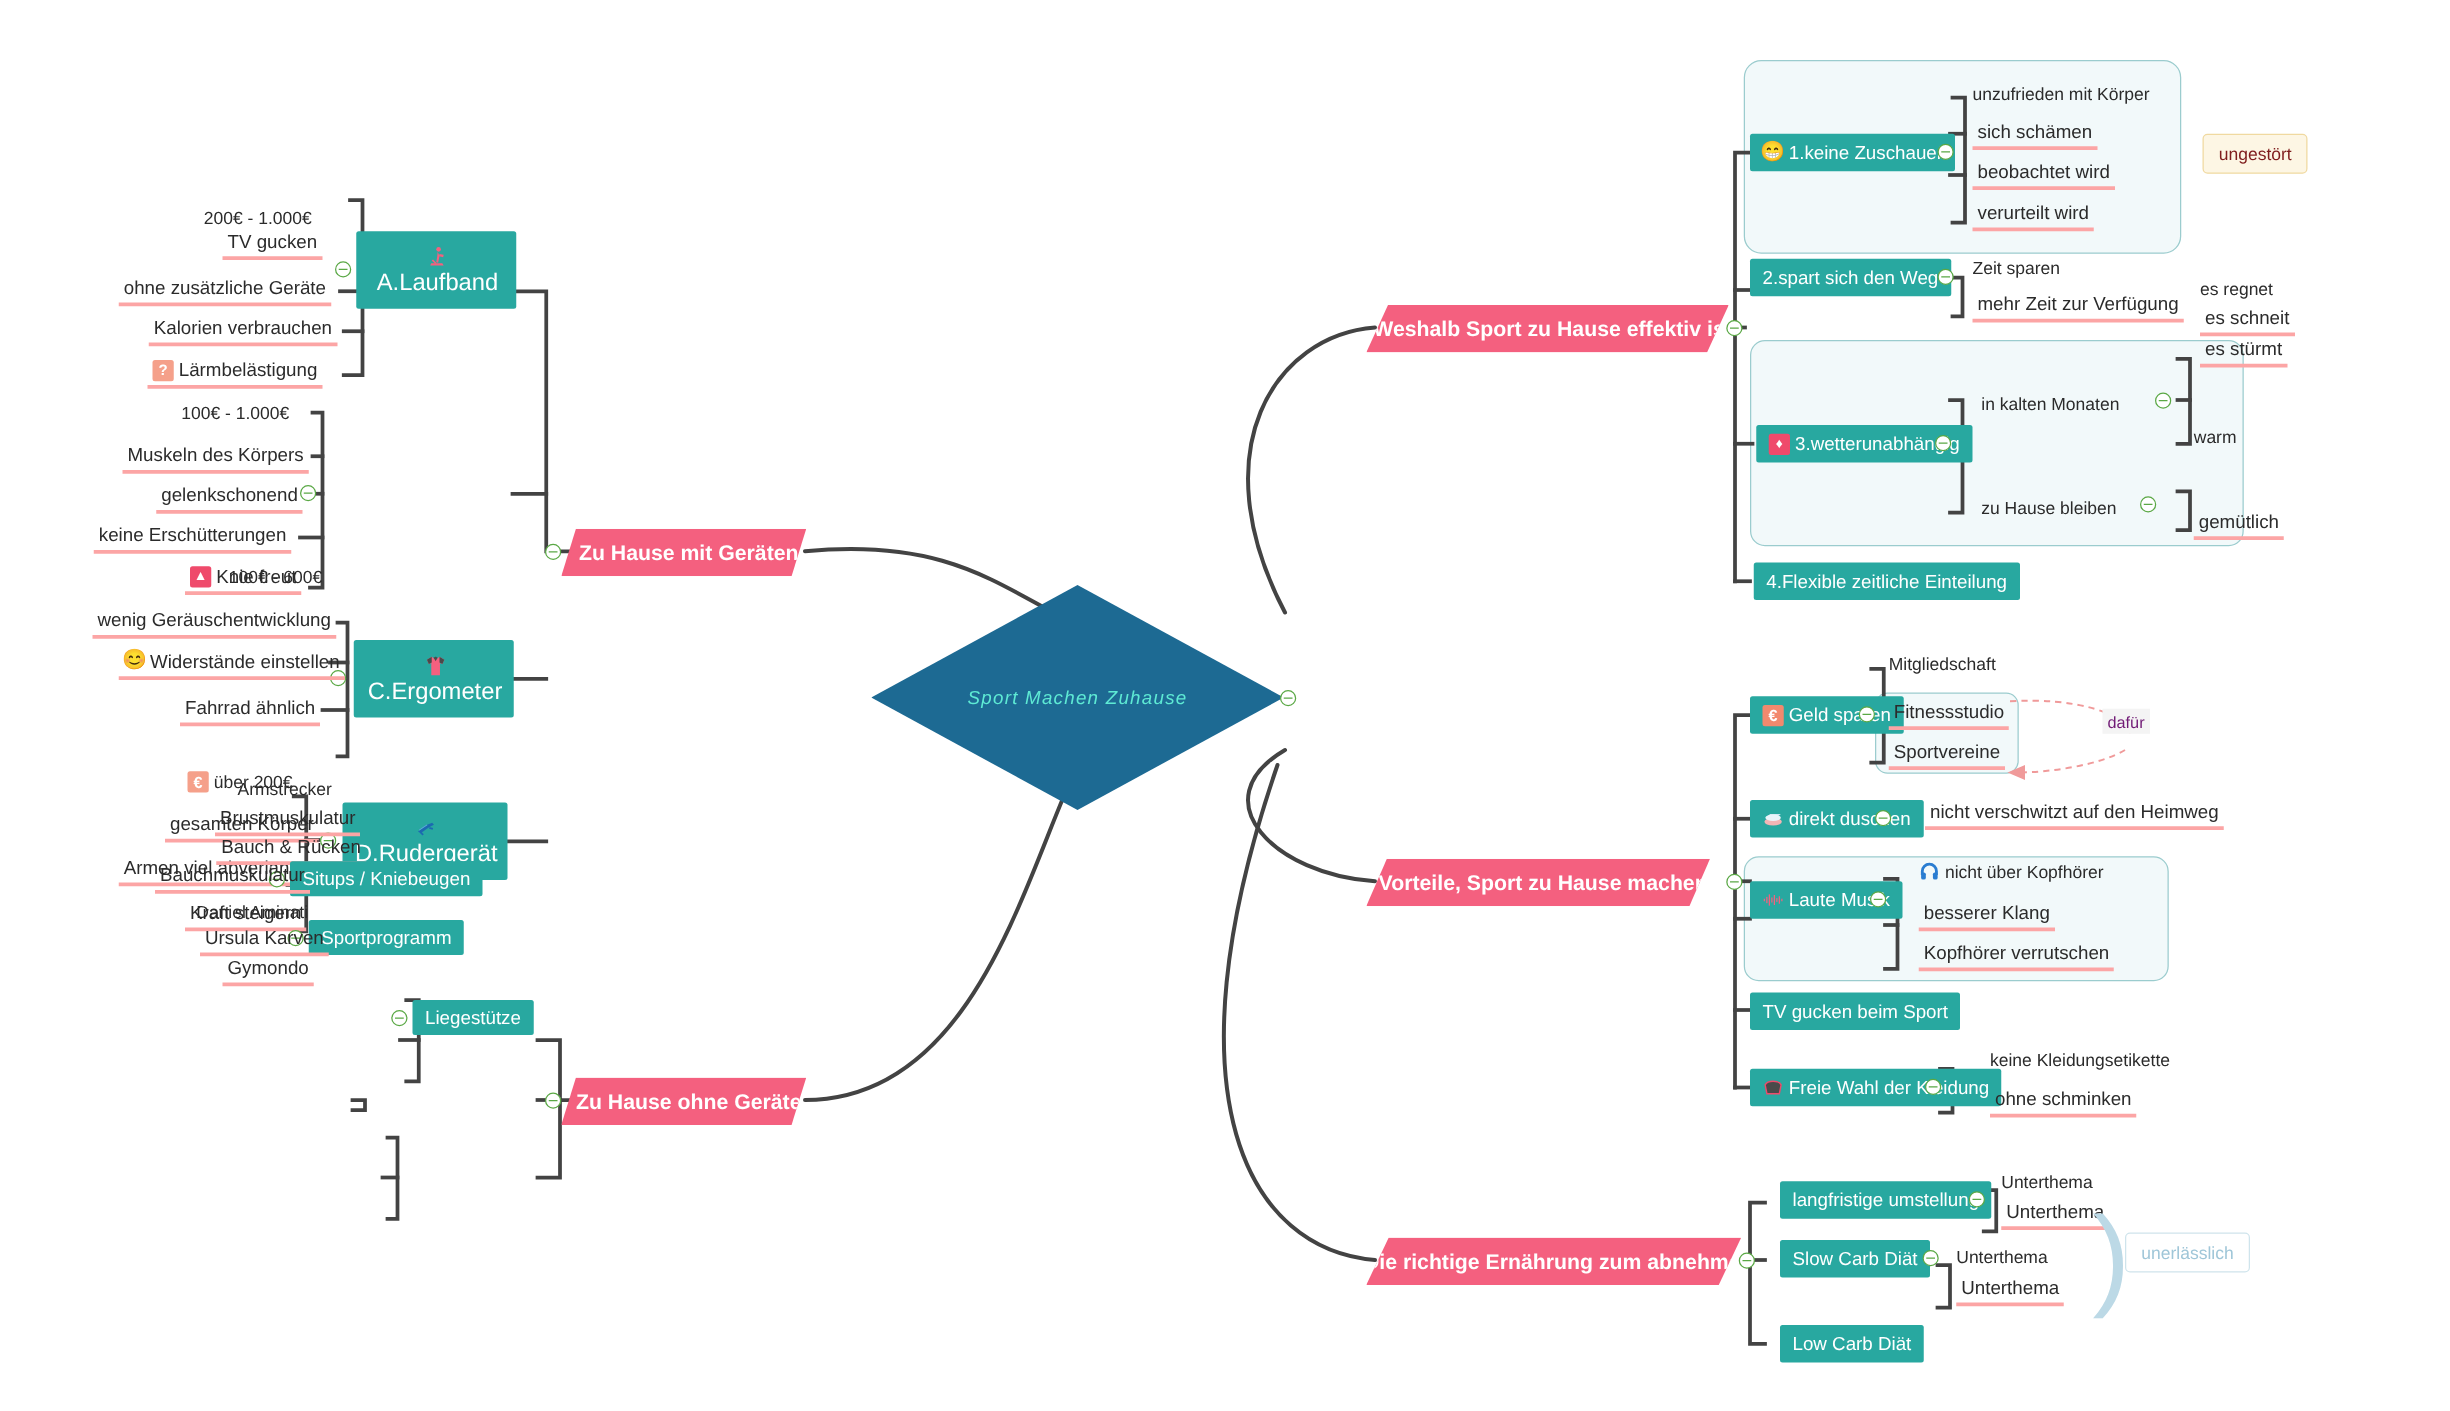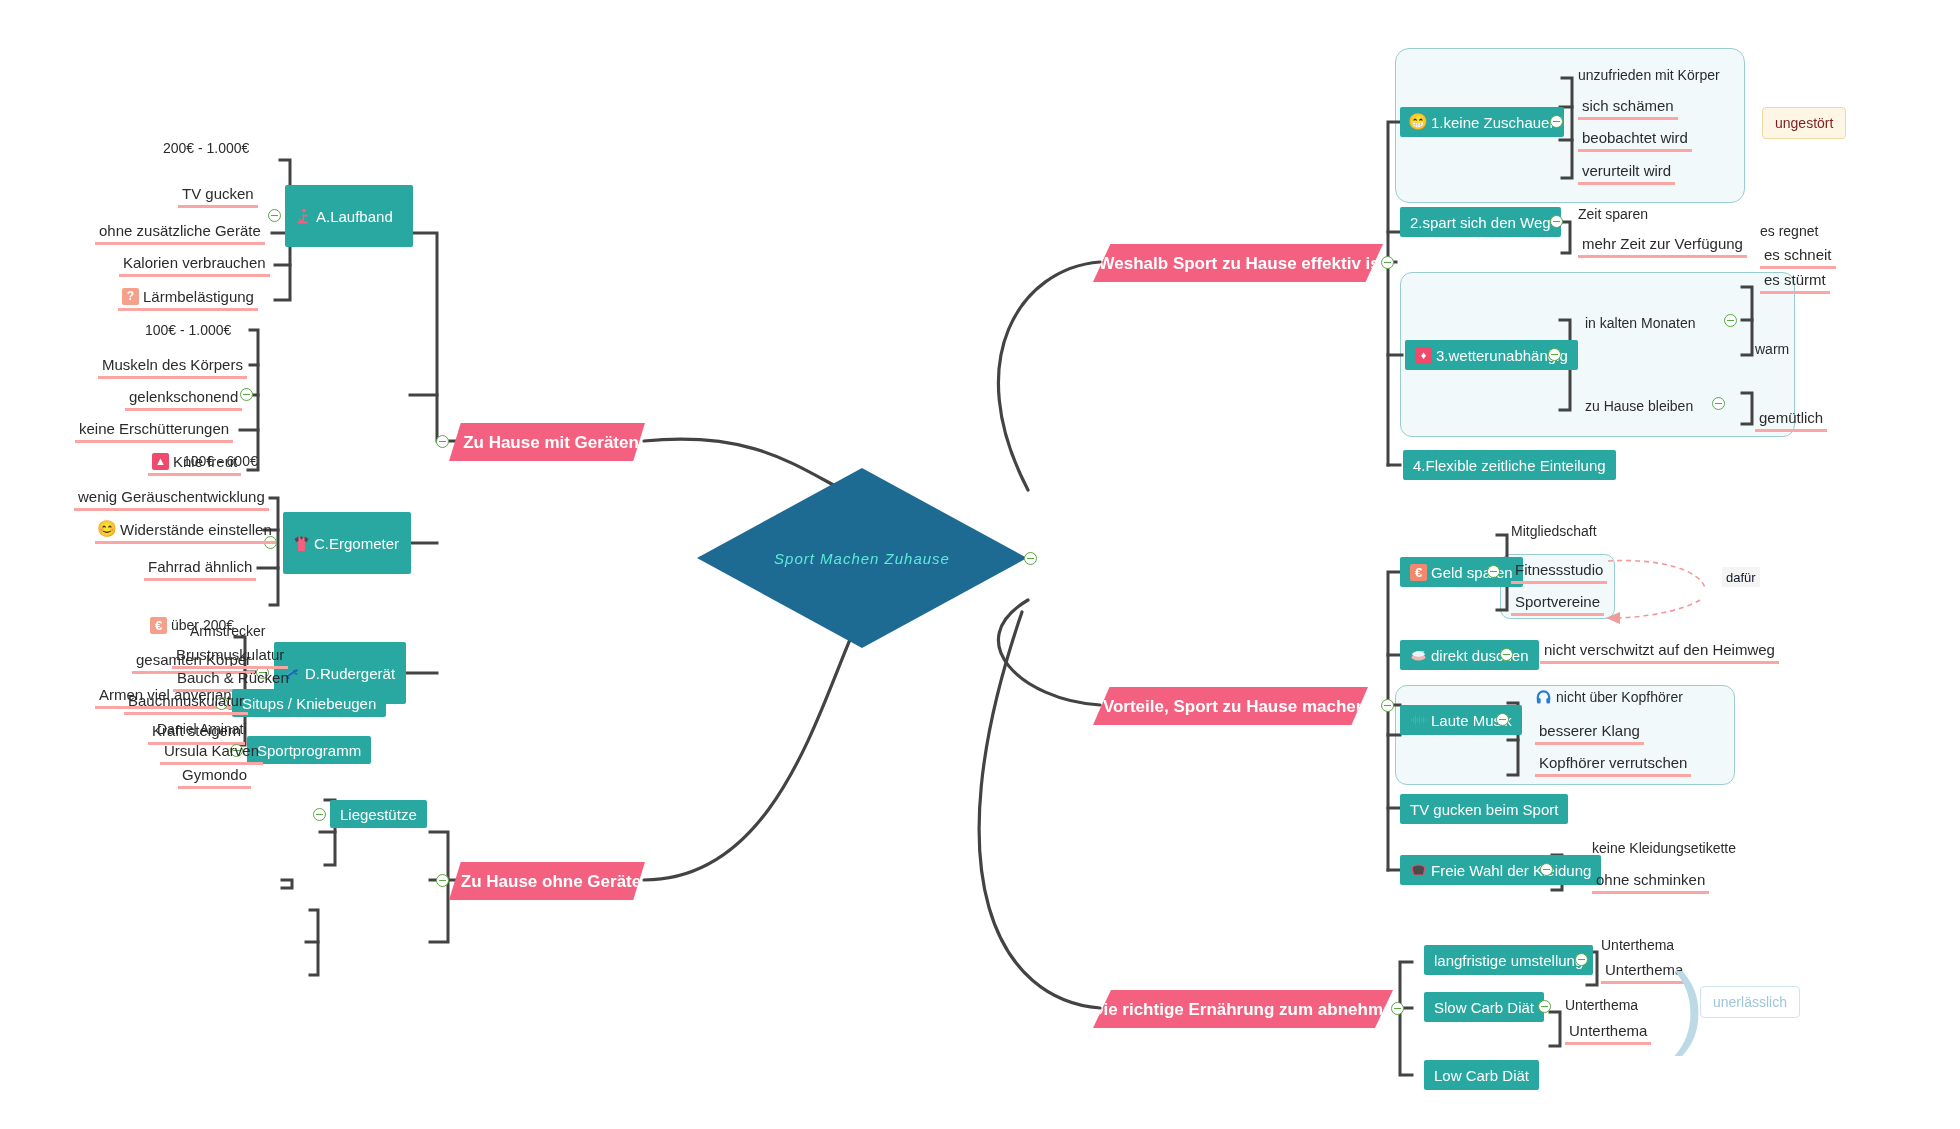--- a/index.html
+++ b/index.html
@@ -50,21 +50,21 @@
   }
   .teal {
     background: #28a8a0;
     color: #ffffff;
     font-size: 15px;
     height: 30px;
     padding: 0 10px;
     border-radius: 2px;
     gap: 4px;
   }
-  .teal.big { height: 62px; width: 110px; font-size: 15px; justify-content: flex-start; padding-right: 8px; }
+  .teal.big { height: 62px; width: 110px; font-size: 19px; justify-content: center; padding-right: 8px; flex-direction: column; }
   .underline-node {
     font-size: 15px;
     color: #2b2b2b;
     border-bottom: 3px solid #fca5a5;
     padding: 0 4px 3px 4px;
     height: 24px;
     background: transparent;
     gap: 4px;
   }
   .plain {
@@ -83,25 +83,24 @@
     padding: 7px 12px;
     height: 32px;
   }
   .callout.blue {
     color: #9fc6d8;
     background: #ffffff;
     border: 1px solid #cfe4ec;
   }
   .reltag {
     font-size: 13px;
-    color: #0f172a;
+    color: #701a75;
     background: #f4f4f4;
     padding: 2px 4px;
     height: 20px;
-    margin-left: 40px;
   }
   
   .chip {
     display: inline-flex;
     align-items: center;
     justify-content: center;
     width: 17px; height: 17px;
     font-size: 12px;
     border-radius: 2px;
     flex: 0 0 auto;
@@ -295,21 +294,21 @@
             <path d="M26 18 l9 2 -1 5 -9 -2z"></path>
             <path d="M8 38 l24 0 3 5 -29 0z"></path>
             <path d="M12 30 l8 8 -3 2 -8 -8z"></path>
           </g>
         </svg>
     </span>
     <span>A.Laufband</span>
   </div>
   <div class="collapse" style="left:268px;top:209px;"></div>
 
-  <div class="node plain" style="left:163px;top:138px;">
+  <div class="node plain" style="left:163px;top:164px;">
     <span>200€ - 1.000€</span>
   </div>
   <div class="node underline-node" style="left:178px;top:184px;">
     <span>TV gucken</span>
   </div>
   <div class="node underline-node" style="left:95px;top:221px;">
     <span>ohne zusätzliche Geräte</span>
   </div>
   <div class="node underline-node" style="left:119px;top:253px;">
     <span>Kalorien verbrauchen</span>

